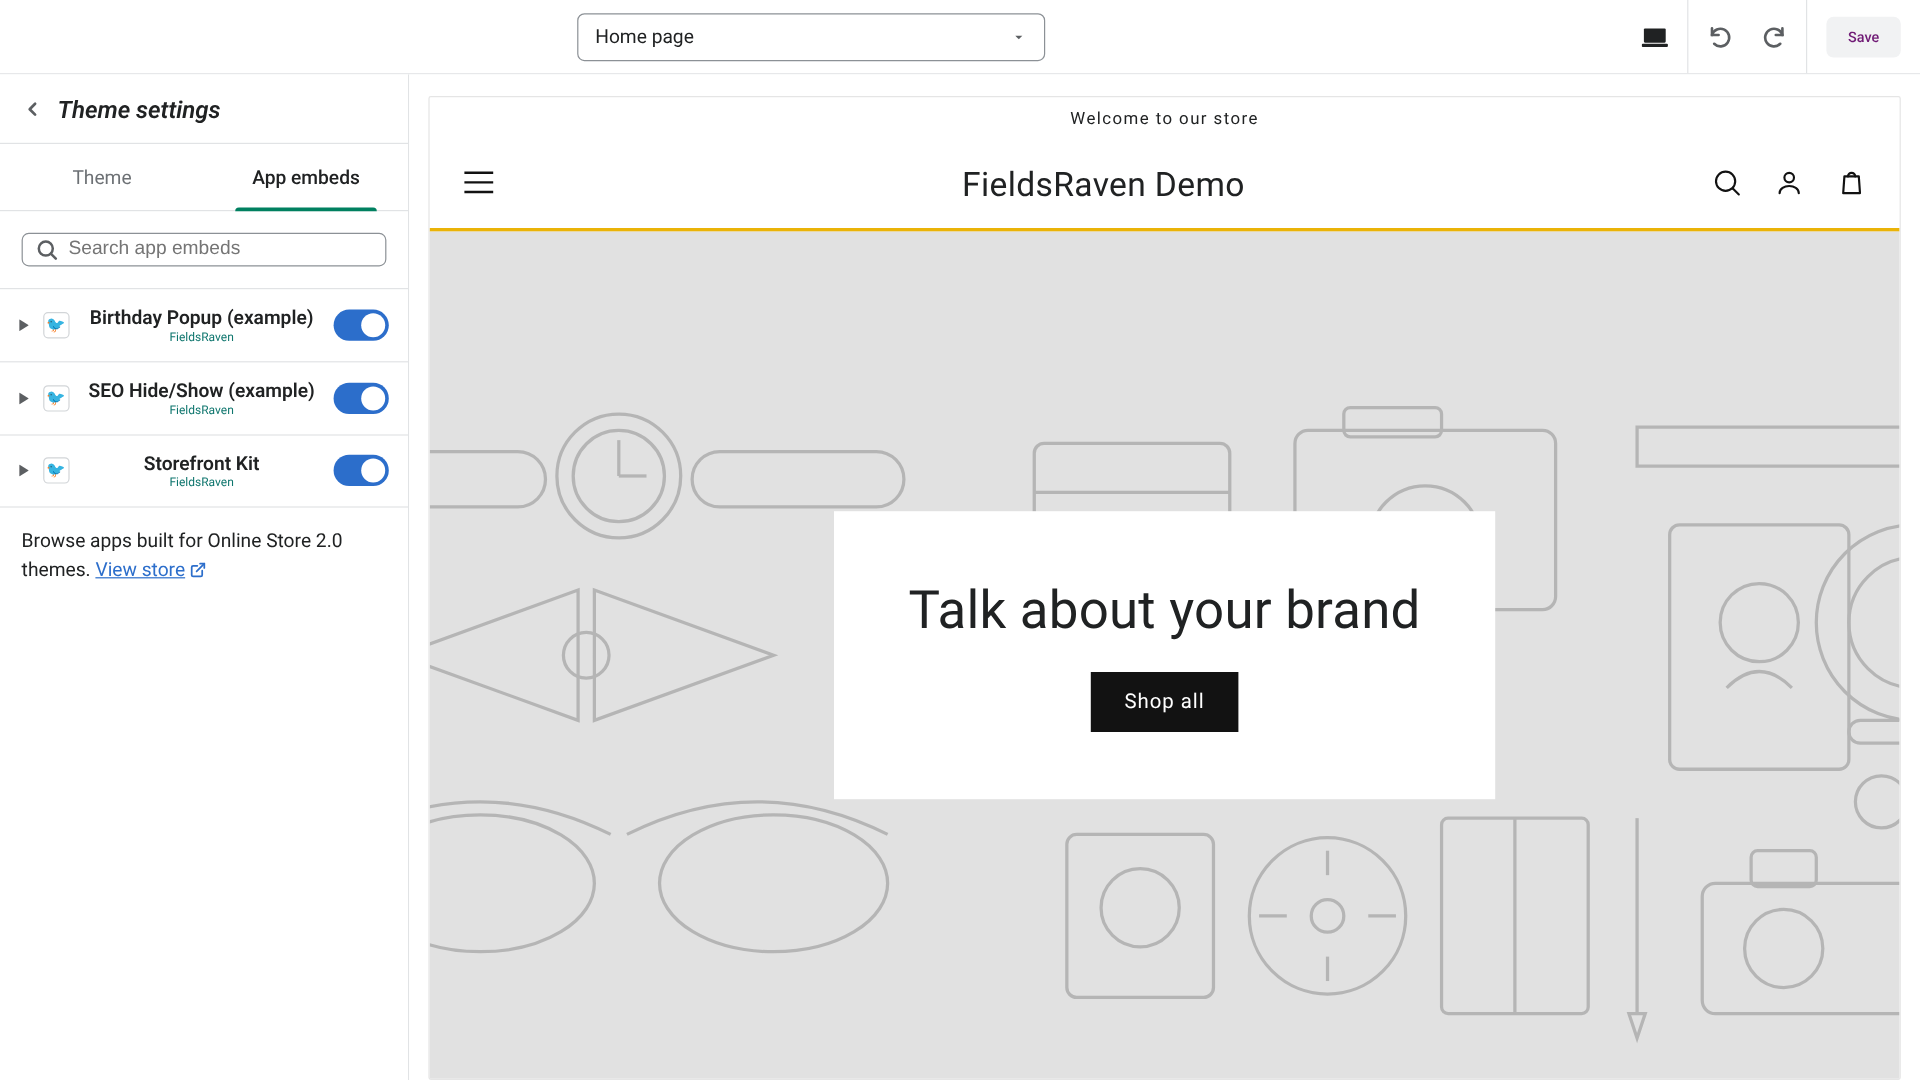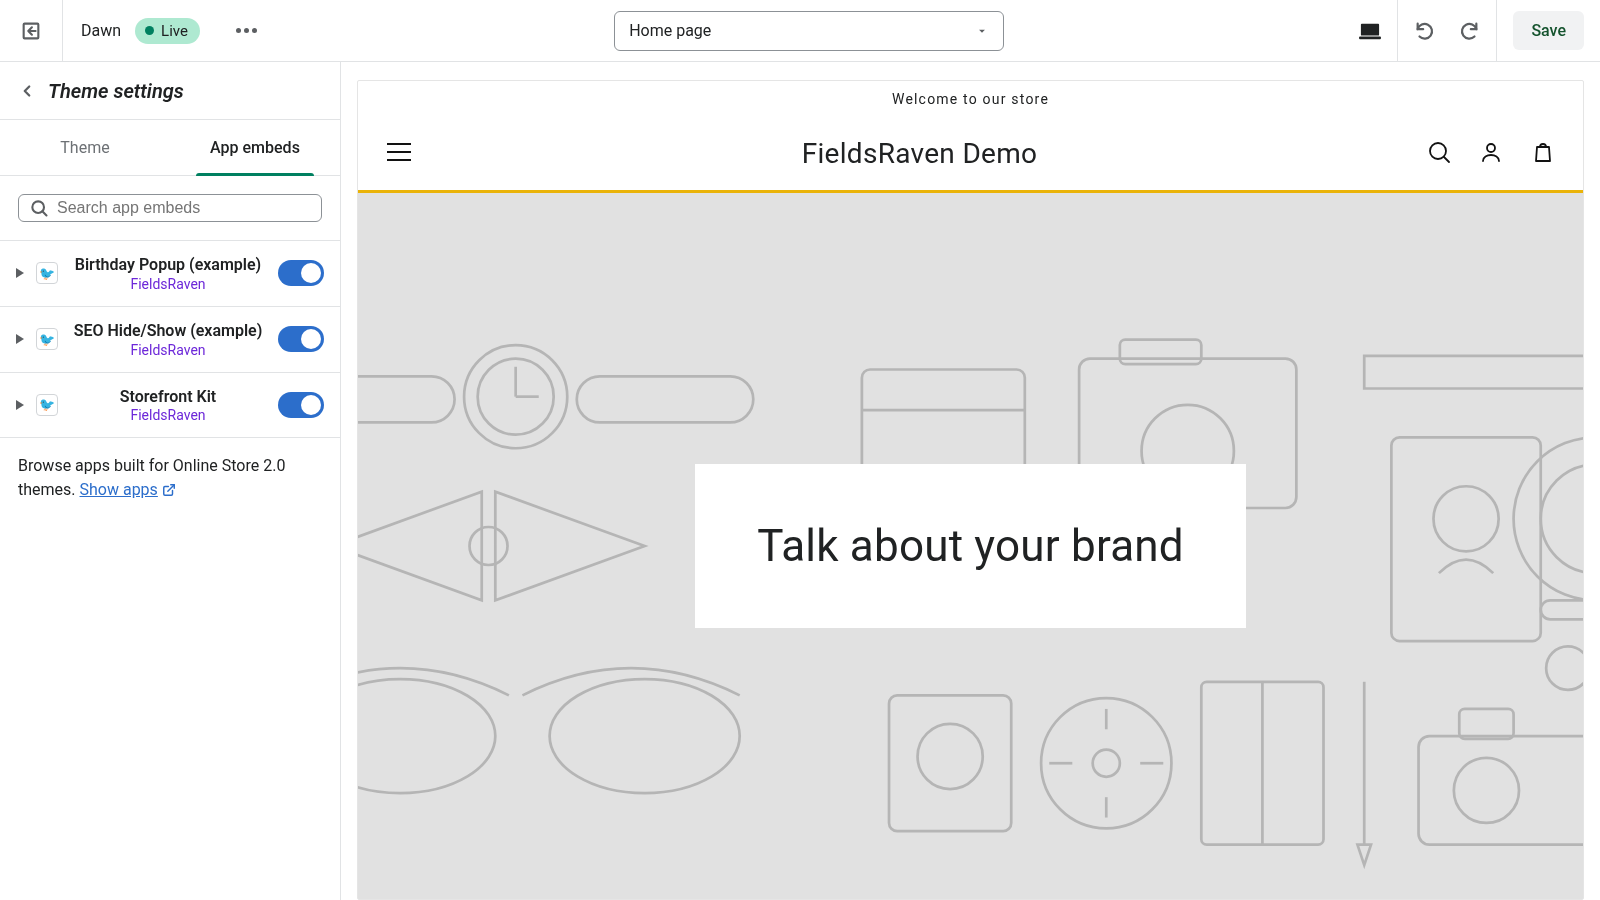--- a/index.html
+++ b/index.html
@@ -56,22 +56,22 @@
 }
 .tb-icon-btn {
   height: 100%; display: flex; align-items: center; justify-content: center;
   cursor: pointer;
   padding: 0 16px;
 }
 .tb-sep-l { border-left: 1px solid #e1e3e5; }
 .tb-sep-r { border-right: 1px solid #e1e3e5; }
 .save-btn {
   margin: 0 16px;
-  background: #f1f2f3; color: #14532d;
-  border-radius: 6px; padding: 10px 18px; font-size: 16px; font-weight: 500;
+  background: #f1f2f3; color: #701a75;
+  border-radius: 6px; padding: 10px 18px; font-size: 12px; font-weight: 500;
 }
 
 
 .main {
   display: flex; height: calc(100vh - 62px);
 }
 .sidebar {
   width: 341px; flex-shrink: 0;
   border-right: 1px solid #e1e3e5;
   display: flex; flex-direction: column;
@@ -122,21 +122,21 @@
 }
 .app-icon {
   width: 22px; height: 22px;
   border-radius: 4px; border: 1px solid #d2d5d8;
   display: flex; align-items: center; justify-content: center;
   font-size: 13px;
   background: #fff;
 }
 .embed-text { flex: 1; text-align: center; }
 .embed-title { font-weight: 600; font-size: 16px; line-height: 1.3; }
-.embed-sub { font-size: 14px; color: #6d28d9; }
+.embed-sub { font-size: 10px; color: #0f766e; }
 .toggle {
   width: 46px; height: 26px; border-radius: 15px;
   background: #2c6ecb; position: relative; cursor: pointer;
 }
 .toggle-knob {
   width: 20px; height: 20px; background: #fff; border-radius: 50%;
   position: absolute; right: 3px; top: 3px;
 }
 
 .browse-text {
@@ -187,40 +187,20 @@
   background: #121212; color: #fff;
   padding: 15px 28px; font-size: 17px; letter-spacing: .8px;
   cursor: pointer;
 }
 .hero-art { stroke: #b5b5b5; fill: none; stroke-width: 2; }
 </style>
 </head>
 <body>
 
 <div class="topbar">
-  <div class="topbar-left">
-    <div class="exit-btn">
-      <svg width="22" height="22" viewBox="0 0 24 24" fill="none" stroke="#5c5f62" stroke-width="2.3">
-          <rect x="4" y="4" width="16" height="16" rx="1"></rect>
-          <path d="M9 12h8M13 8l-4 4 4 4" stroke-linecap="round" stroke-linejoin="round"></path>
-        </svg>
-    </div>
-    <div class="theme-name-area">
-      <span class="theme-name">Dawn</span>
-      <span class="live-badge">
-        <span class="live-dot"></span>
-        <span>Live</span>
-      </span>
-    </div>
-    <div class="more-btn">
-      <span class="more-dot"></span>
-      <span class="more-dot"></span>
-      <span class="more-dot"></span>
-    </div>
-  </div>
 
   <div class="topbar-center">
     <div class="page-select">
       <span>Home page</span>
       <svg width="14" height="14" viewBox="0 0 24 24" fill="#5c5f62">
           <path d="M7 10l5 5 5-5z"></path>
         </svg>
     </div>
   </div>
 
@@ -318,21 +298,21 @@
           <div class="embed-sub">FieldsRaven</div>
         </div>
         <div class="toggle">
             <div class="toggle-knob"></div>
           </div>
       </div>
 
     </div>
 
     <div class="browse-text">
-      <span>Browse apps built for Online Store 2.0 themes. </span><a href="#"><span>Show apps</span><span class="ext-link-icon"><svg width="14" height="14" viewBox="0 0 24 24" fill="none" stroke="#2c6ecb" stroke-width="2.5" stroke-linecap="round" stroke-linejoin="round">
+      <span>Browse apps built for Online Store 2.0 themes. </span><a href="#"><span>View store</span><span class="ext-link-icon"><svg width="14" height="14" viewBox="0 0 24 24" fill="none" stroke="#2c6ecb" stroke-width="2.5" stroke-linecap="round" stroke-linejoin="round">
               <path d="M18 13v6a2 2 0 0 1-2 2H5a2 2 0 0 1-2-2V8a2 2 0 0 1 2-2h6"></path>
               <polyline points="15 3 21 3 21 9"></polyline>
               <line x1="10" y1="14" x2="21" y2="3"></line>
             </svg></span></a>
     </div>
   </div>
 
   <div class="canvas">
     <div class="preview-frame">
 
@@ -424,18 +404,19 @@
               <circle cx="920" cy="440" r="24"></circle>
               <rect x="900" y="380" width="40" height="22" rx="4"></rect>
             <circle cx="980" cy="350" r="16"></circle>
               <circle cx="1025" cy="350" r="16"></circle>
               <circle cx="1070" cy="350" r="16"></circle>
           </g>
         </svg>
 
         <div class="hero-card">
           <div class="hero-title">Talk about your brand</div>
+          <div class="hero-btn">Shop all</div>
         </div>
       </div>
 
     </div>
   </div>
 </div>
 
 </body></html>

